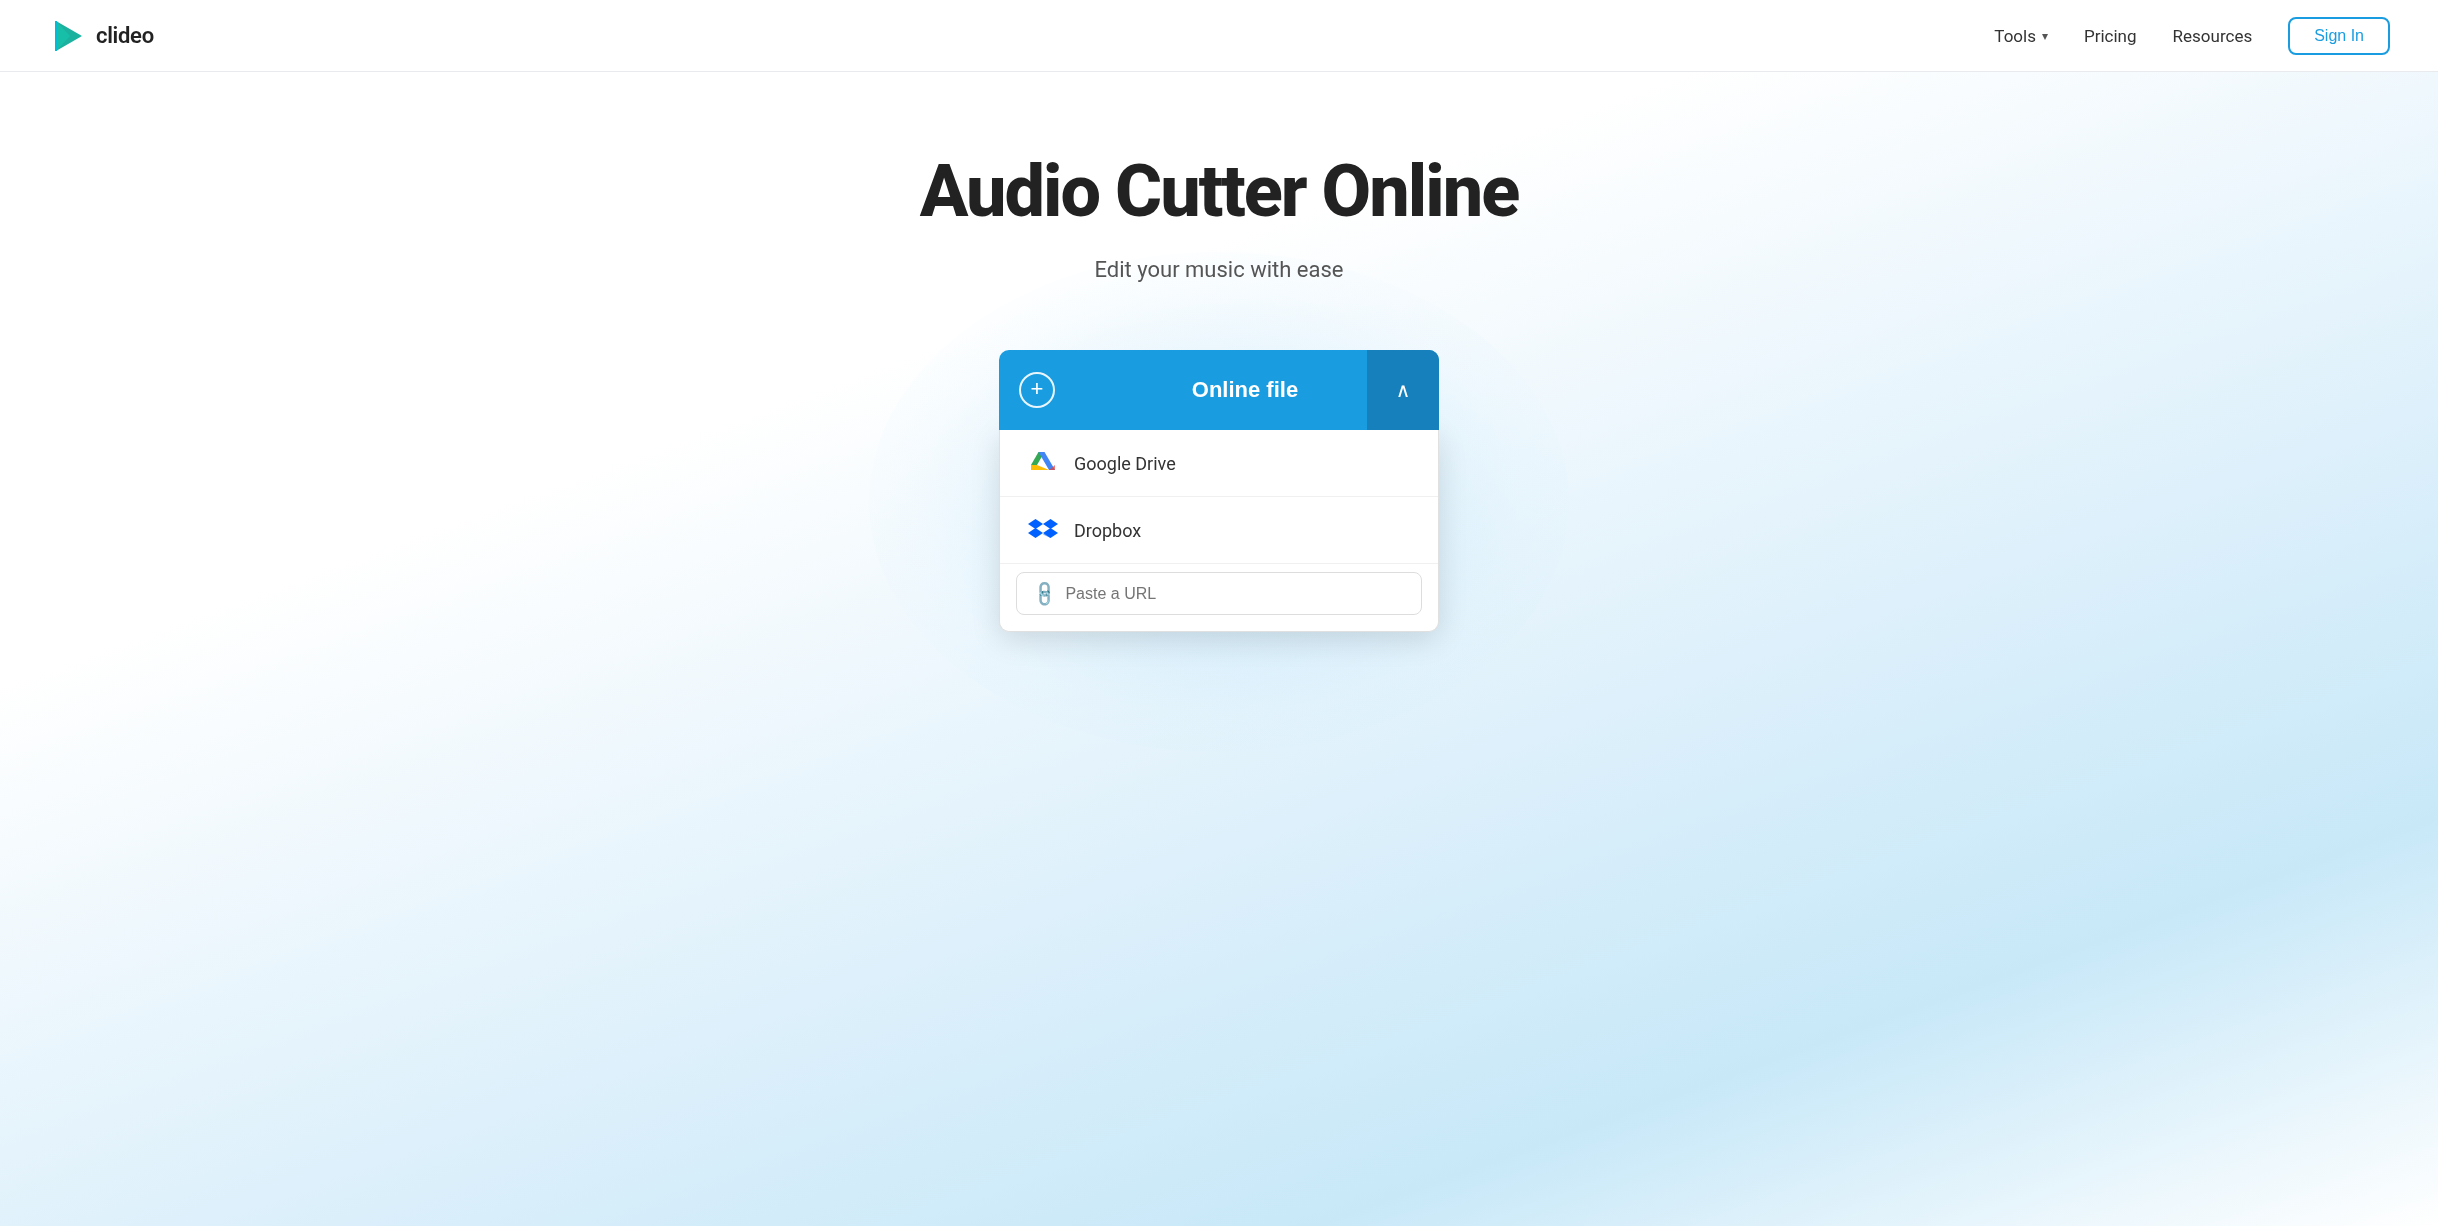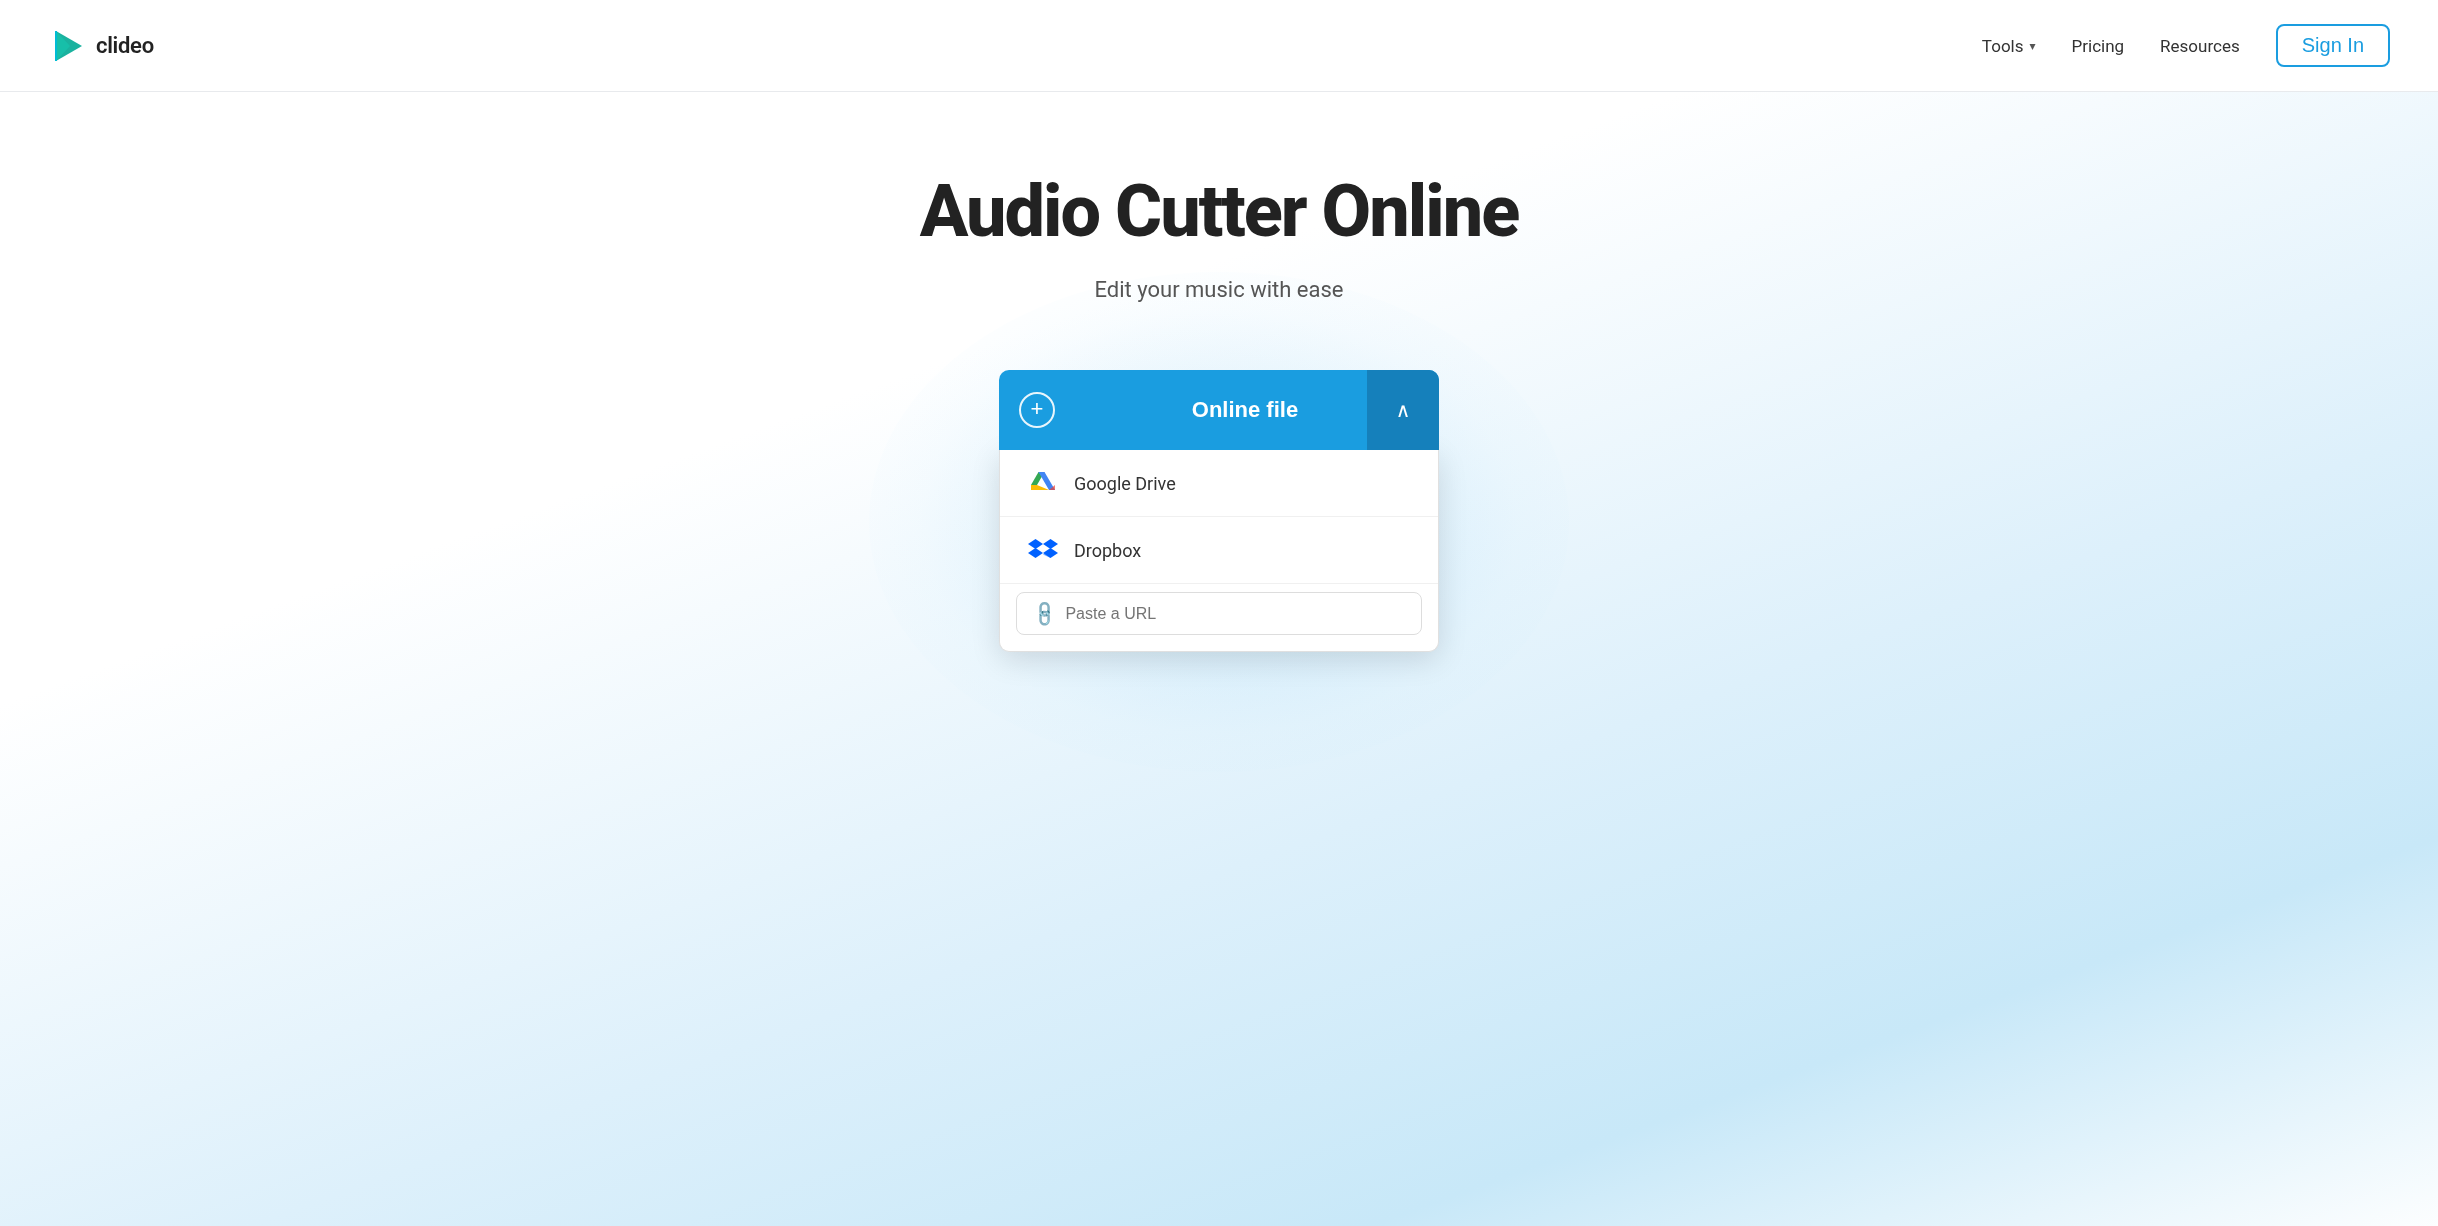--- a/index.html
+++ b/index.html
@@ -13,21 +13,21 @@
       background: #ffffff;
       overflow-x: hidden;
     }
 
     
     .header {
       display: flex;
       align-items: center;
       justify-content: space-between;
       padding: 0 48px;
-      height: 92px;
+      height: 72px;
       border-bottom: 1px solid #e8eaed;
       background: #fff;
       position: relative;
       z-index: 10;
     }
 
     .logo-area {
       display: flex;
       align-items: center;
       gap: 10px;
@@ -71,21 +71,21 @@
       cursor: pointer;
       text-decoration: none;
     }
 
     .sign-in-btn {
       border: 2px solid #1a9de0;
       color: #1a9de0;
       background: transparent;
       padding: 8px 24px;
       border-radius: 8px;
-      font-size: 20px;
+      font-size: 16px;
       font-weight: 500;
       cursor: pointer;
     }
 
     
     .main {
       position: relative;
       min-height: calc(100vh - 72px);
       background: linear-gradient(160deg, #ffffff 30%, #ddf0fb 60%, #c8e8f8 80%, #ffffff 100%);
       display: flex;

